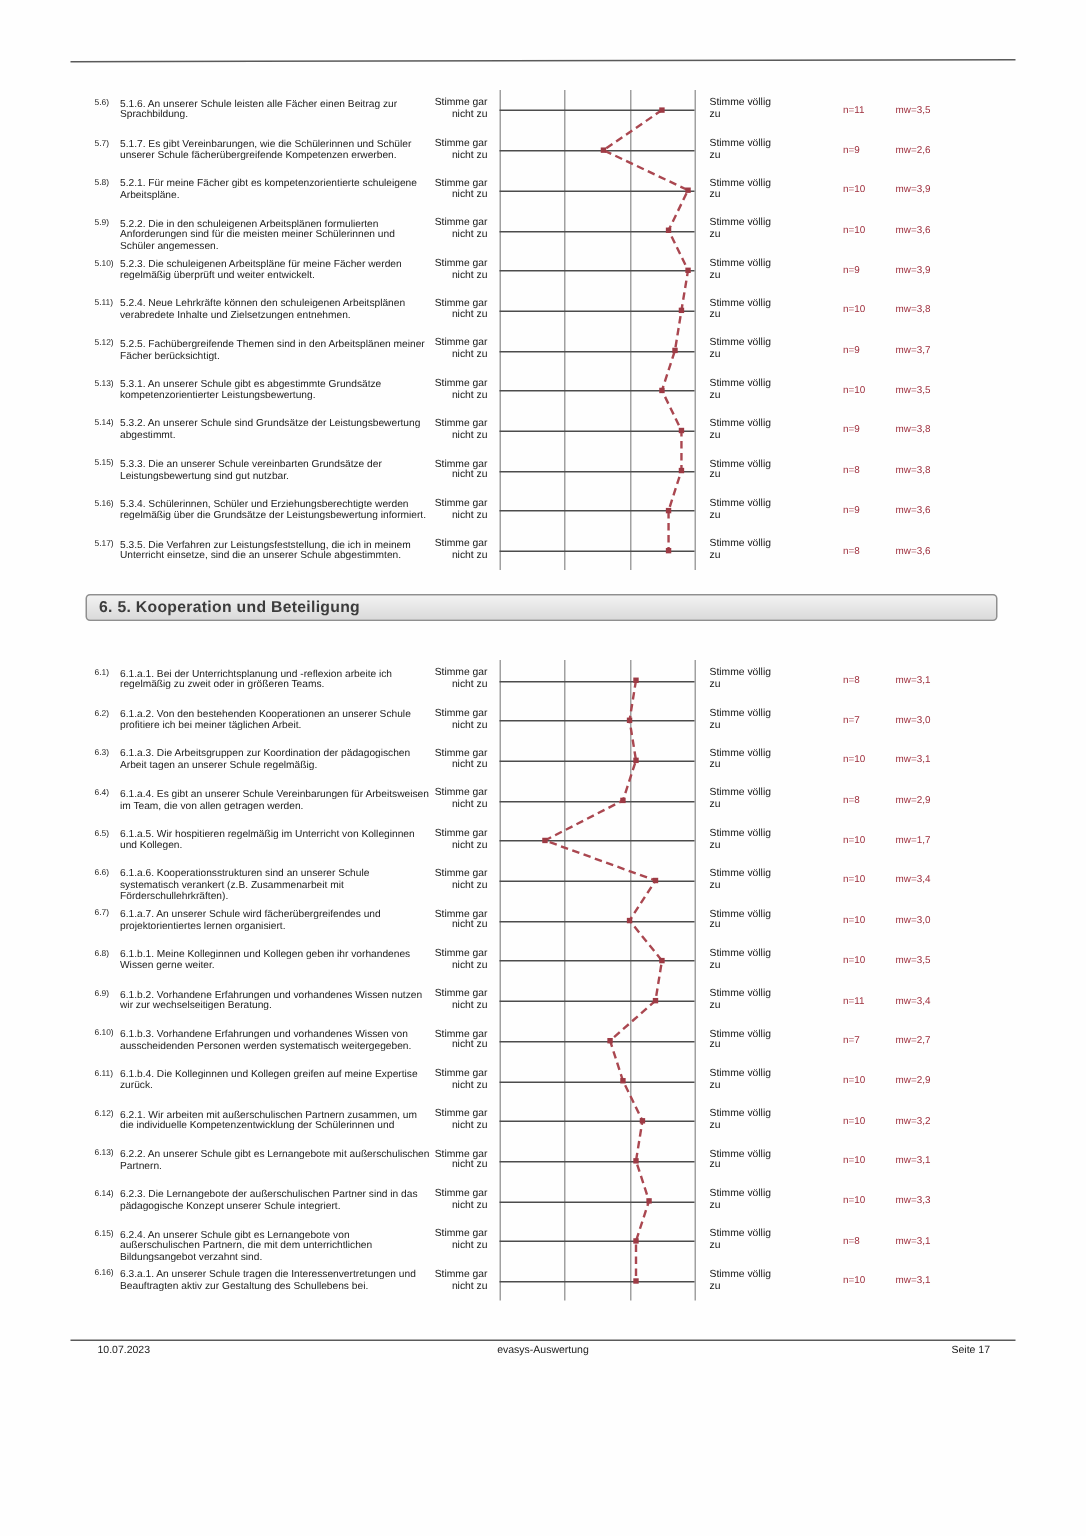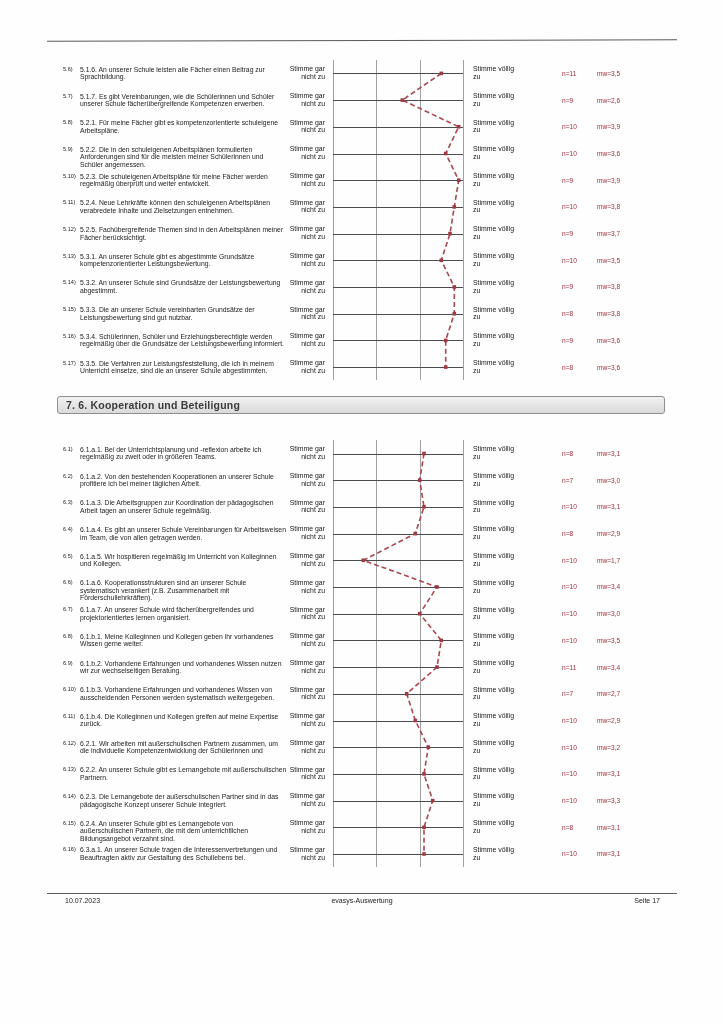--- a/index.html
+++ b/index.html
@@ -440,20 +440,20 @@
         <rect x="93.5" y="278.7" width="3.6" height="3.6" fill="#9d3a44"></rect>
         <rect x="106.5" y="305.4" width="3.6" height="3.6" fill="#9d3a44"></rect>
         <rect x="102.2" y="332.1" width="3.6" height="3.6" fill="#9d3a44"></rect>
         <rect x="110.9" y="358.8" width="3.6" height="3.6" fill="#9d3a44"></rect>
         <rect x="102.2" y="385.5" width="3.6" height="3.6" fill="#9d3a44"></rect>
         <rect x="102.2" y="412.2" width="3.6" height="3.6" fill="#9d3a44"></rect>
       </svg>
     </div>
 
   <div class="abs section-header" style="top:396px;">
-    <span>7. 6. Kooperation und Beteiligung</span>
+    <span>6. 5. Kooperation und Beteiligung</span>
   </div>
 
   <div class="abs rule" style="left:47px;top:893px;width:630px;"></div>
   <div class="abs footer-text" style="left:65px;top:897px;">10.07.2023</div>
   <div class="abs footer-text" style="left:0;top:897px;width:724px;text-align:center;">evasys-Auswertung</div>
   <div class="abs footer-text" style="right:64px;top:897px;">Seite 17</div>
 </div>
 
 </body></html>

